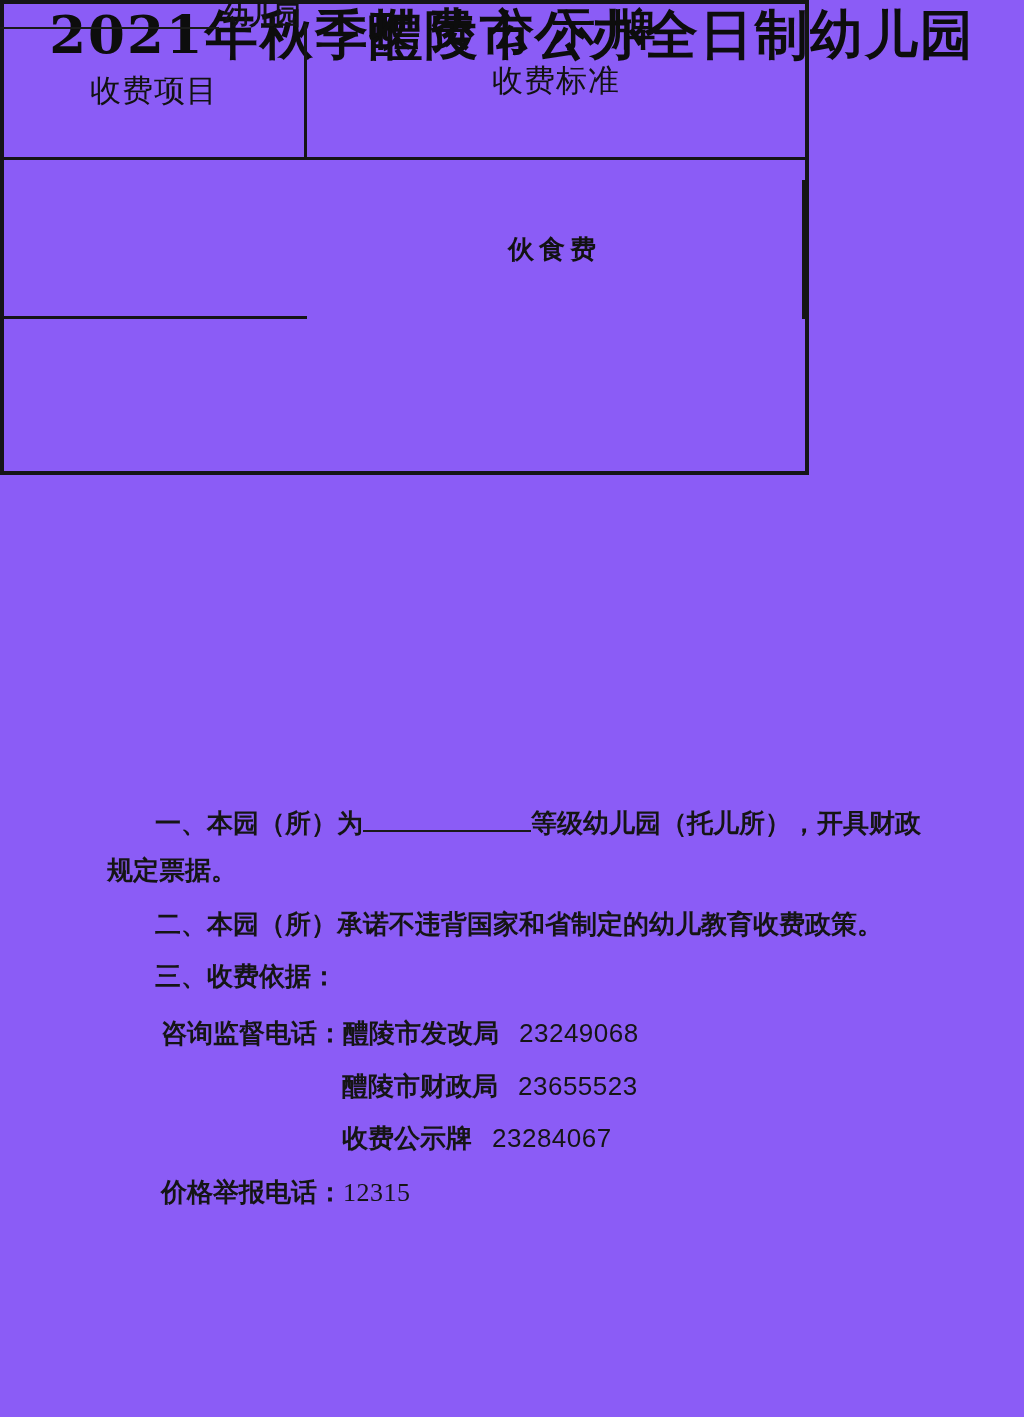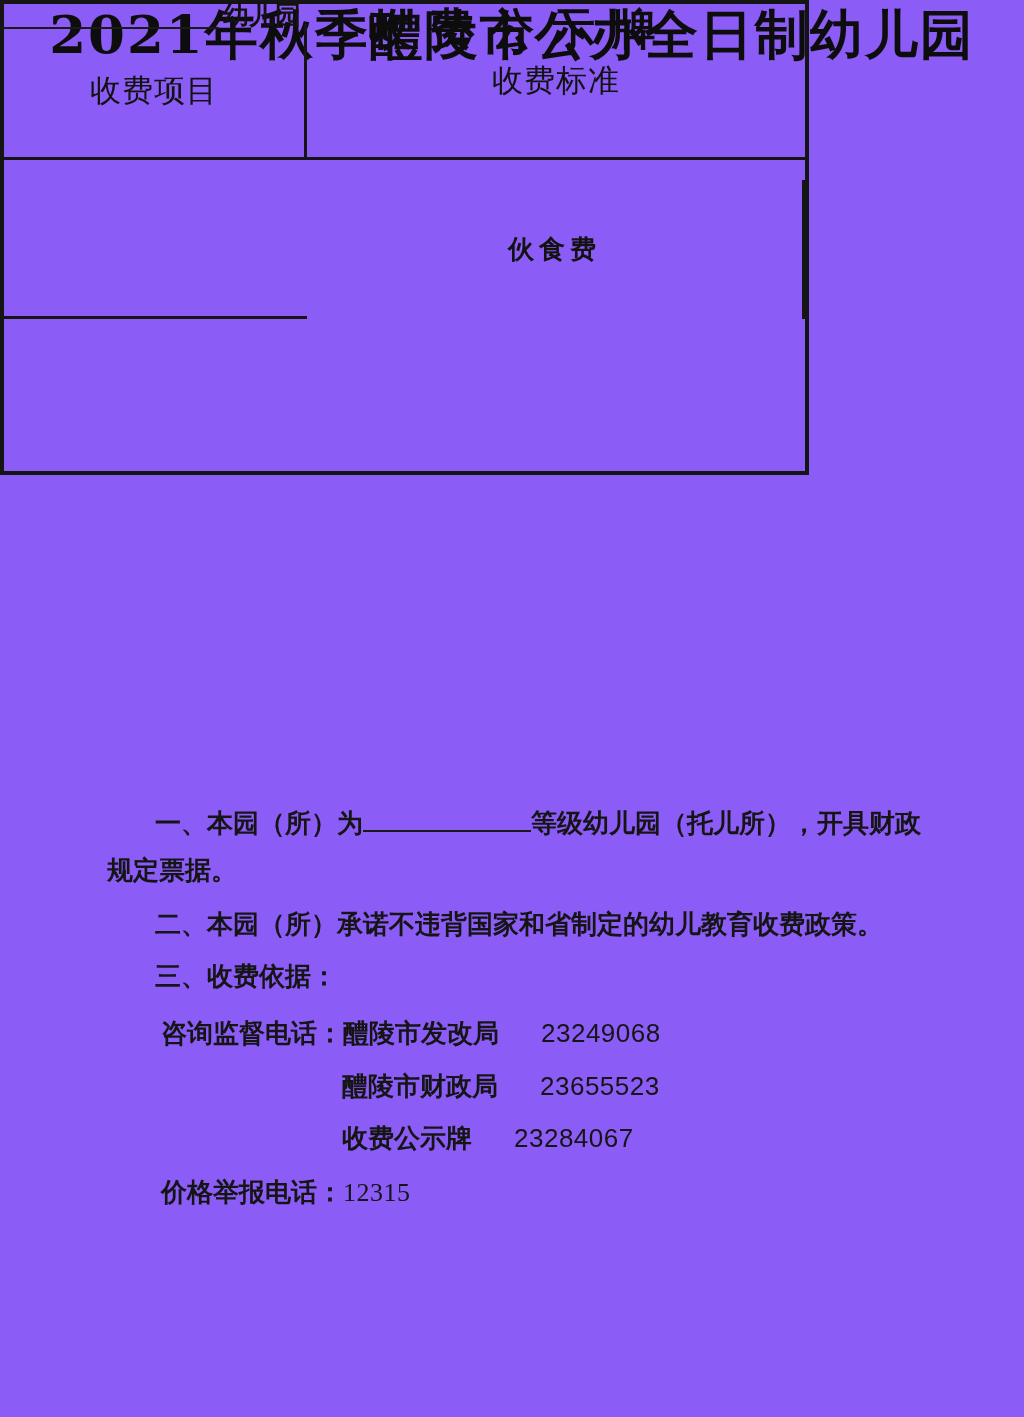--- a/index.html
+++ b/index.html
@@ -72,21 +72,21 @@
   .blank {
     display:inline-block;
     width:168px; height:26px;
     border-bottom:2px solid #1a1a1a;
     vertical-align:baseline;
   }
   .phone {
     font-weight:400;
     letter-spacing:0.5px;
   }
-  .phone.gap { margin-left:42px; }
+  .phone.gap { margin-left:20px; }
   
   .signature {
     position:absolute; top:1290; left:598;
     display:flex; align-items:center;
     font-size:26px; font-weight:600;
     line-height:30px;
   }
   .signature .blank { width:219px; height:28px; }
   .signature .sig-label { margin-left:4px; white-space:nowrap; }
 </style>

